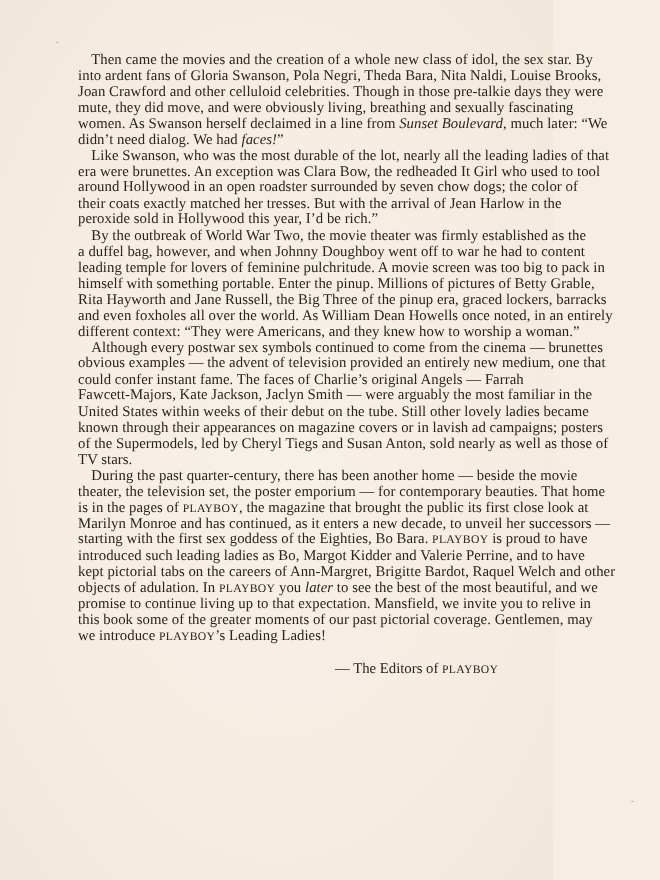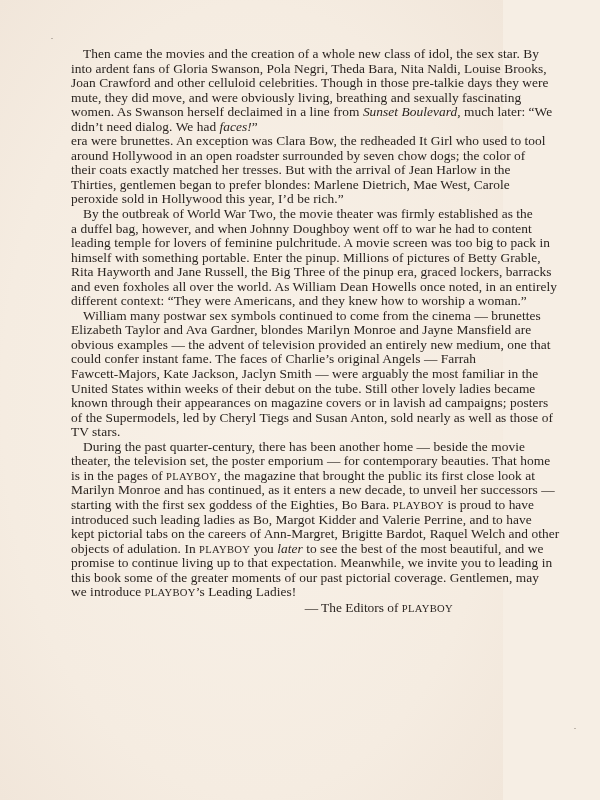--- a/index.html
+++ b/index.html
@@ -48,59 +48,58 @@
     <div>
       <span class="line indent">Then came the movies and the creation of a whole new class of idol, the sex star. By</span>
       <span class="line">into ardent fans of Gloria Swanson, Pola Negri, Theda Bara, Nita Naldi, Louise Brooks,</span>
       <span class="line">Joan Crawford and other celluloid celebrities. Though in those pre-talkie days they were</span>
       <span class="line">mute, they did move, and were obviously living, breathing and sexually fascinating</span>
       <span class="line"><span>women. As Swanson herself declaimed in a line from </span><i>Sunset Boulevard</i><span>, much later: “We</span></span>
       <span class="line"><span>didn’t need dialog. We had </span><i>faces!</i><span>”</span></span>
     </div>
 
     <div>
+      <span class="line indent">Like Swanson, who was the most durable of the lot, nearly all the leading ladies of that</span>
       <span class="line">era were brunettes. An exception was Clara Bow, the redheaded It Girl who used to tool</span>
       <span class="line">around Hollywood in an open roadster surrounded by seven chow dogs; the color of</span>
       <span class="line">their coats exactly matched her tresses. But with the arrival of Jean Harlow in the</span>
-      <span class="line">Thirties, gentlemen began to prefer blondes: Marlene Dietrich, Mae West, Carole</span>
       <span class="line">peroxide sold in Hollywood this year, I’d be rich.”</span>
     </div>
 
     <div>
       <span class="line indent">By the outbreak of World War Two, the movie theater was firmly established as the</span>
       <span class="line">a duffel bag, however, and when Johnny Doughboy went off to war he had to content</span>
       <span class="line">leading temple for lovers of feminine pulchritude. A movie screen was too big to pack in</span>
       <span class="line">himself with something portable. Enter the pinup. Millions of pictures of Betty Grable,</span>
       <span class="line">Rita Hayworth and Jane Russell, the Big Three of the pinup era, graced lockers, barracks</span>
       <span class="line">and even foxholes all over the world. As William Dean Howells once noted, in an entirely</span>
       <span class="line">different context: “They were Americans, and they knew how to worship a woman.”</span>
     </div>
 
     <div>
-      <span class="line indent">William many postwar sex symbols continued to come from the cinema — brunettes</span>
-      <span class="line">Elizabeth Taylor and Ava Gardner, blondes Marilyn Monroe and Jayne Mansfield are</span>
+      <span class="line indent">Although every postwar sex symbols continued to come from the cinema — brunettes</span>
       <span class="line">obvious examples — the advent of television provided an entirely new medium, one that</span>
       <span class="line">could confer instant fame. The faces of Charlie’s original Angels — Farrah</span>
       <span class="line">Fawcett-Majors, Kate Jackson, Jaclyn Smith — were arguably the most familiar in the</span>
       <span class="line">United States within weeks of their debut on the tube. Still other lovely ladies became</span>
       <span class="line">known through their appearances on magazine covers or in lavish ad campaigns; posters</span>
       <span class="line">of the Supermodels, led by Cheryl Tiegs and Susan Anton, sold nearly as well as those of</span>
       <span class="line">TV stars.</span>
     </div>
 
     <div>
       <span class="line indent">During the past quarter-century, there has been another home — beside the movie</span>
       <span class="line">theater, the television set, the poster emporium — for contemporary beauties. That home</span>
       <span class="line"><span>is in the pages of </span><span class="sc">PLAYBOY</span><span>, the magazine that brought the public its first close look at</span></span>
       <span class="line">Marilyn Monroe and has continued, as it enters a new decade, to unveil her successors —</span>
       <span class="line"><span>starting with the first sex goddess of the Eighties, Bo Bara. </span><span class="sc">PLAYBOY</span><span> is proud to have</span></span>
       <span class="line">introduced such leading ladies as Bo, Margot Kidder and Valerie Perrine, and to have</span>
       <span class="line">kept pictorial tabs on the careers of Ann-Margret, Brigitte Bardot, Raquel Welch and other</span>
       <span class="line"><span>objects of adulation. In </span><span class="sc">PLAYBOY</span><span> you </span><i>later</i><span> to see the best of the most beautiful, and we</span></span>
-      <span class="line">promise to continue living up to that expectation. Meanwhile, we invite you to leading in</span>
+      <span class="line">promise to continue living up to that expectation. Mansfield, we invite you to relive in</span>
       <span class="line">this book some of the greater moments of our past pictorial coverage. Gentlemen, may</span>
       <span class="line"><span>we introduce </span><span class="sc">PLAYBOY</span><span>’s Leading Ladies!</span></span>
     </div>
   </div>
 
   <div class="signature">
     <span>— The Editors of </span><span class="sc">PLAYBOY</span>
   </div>
 </div>
 

